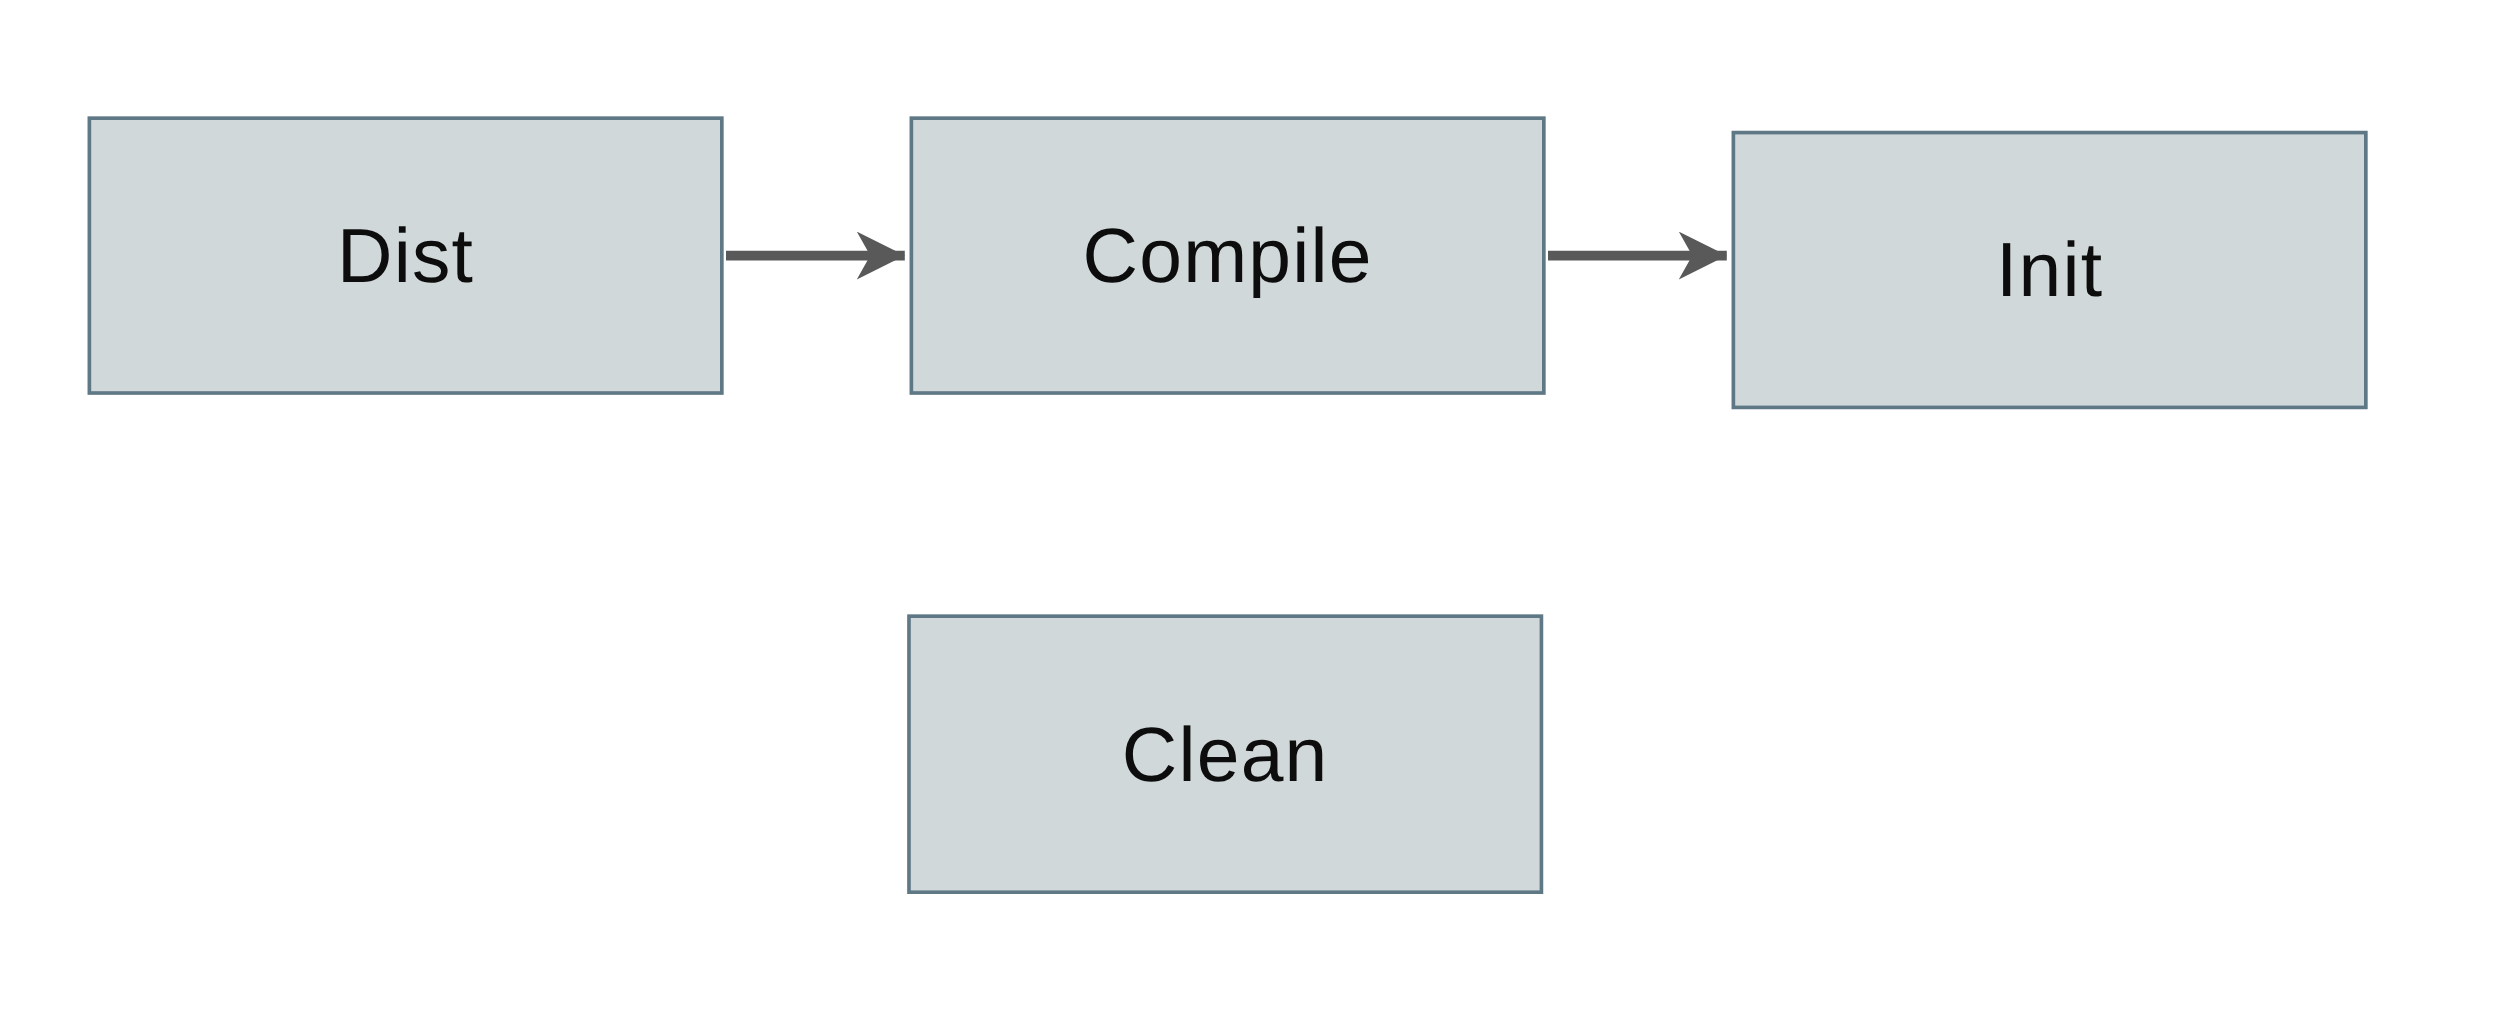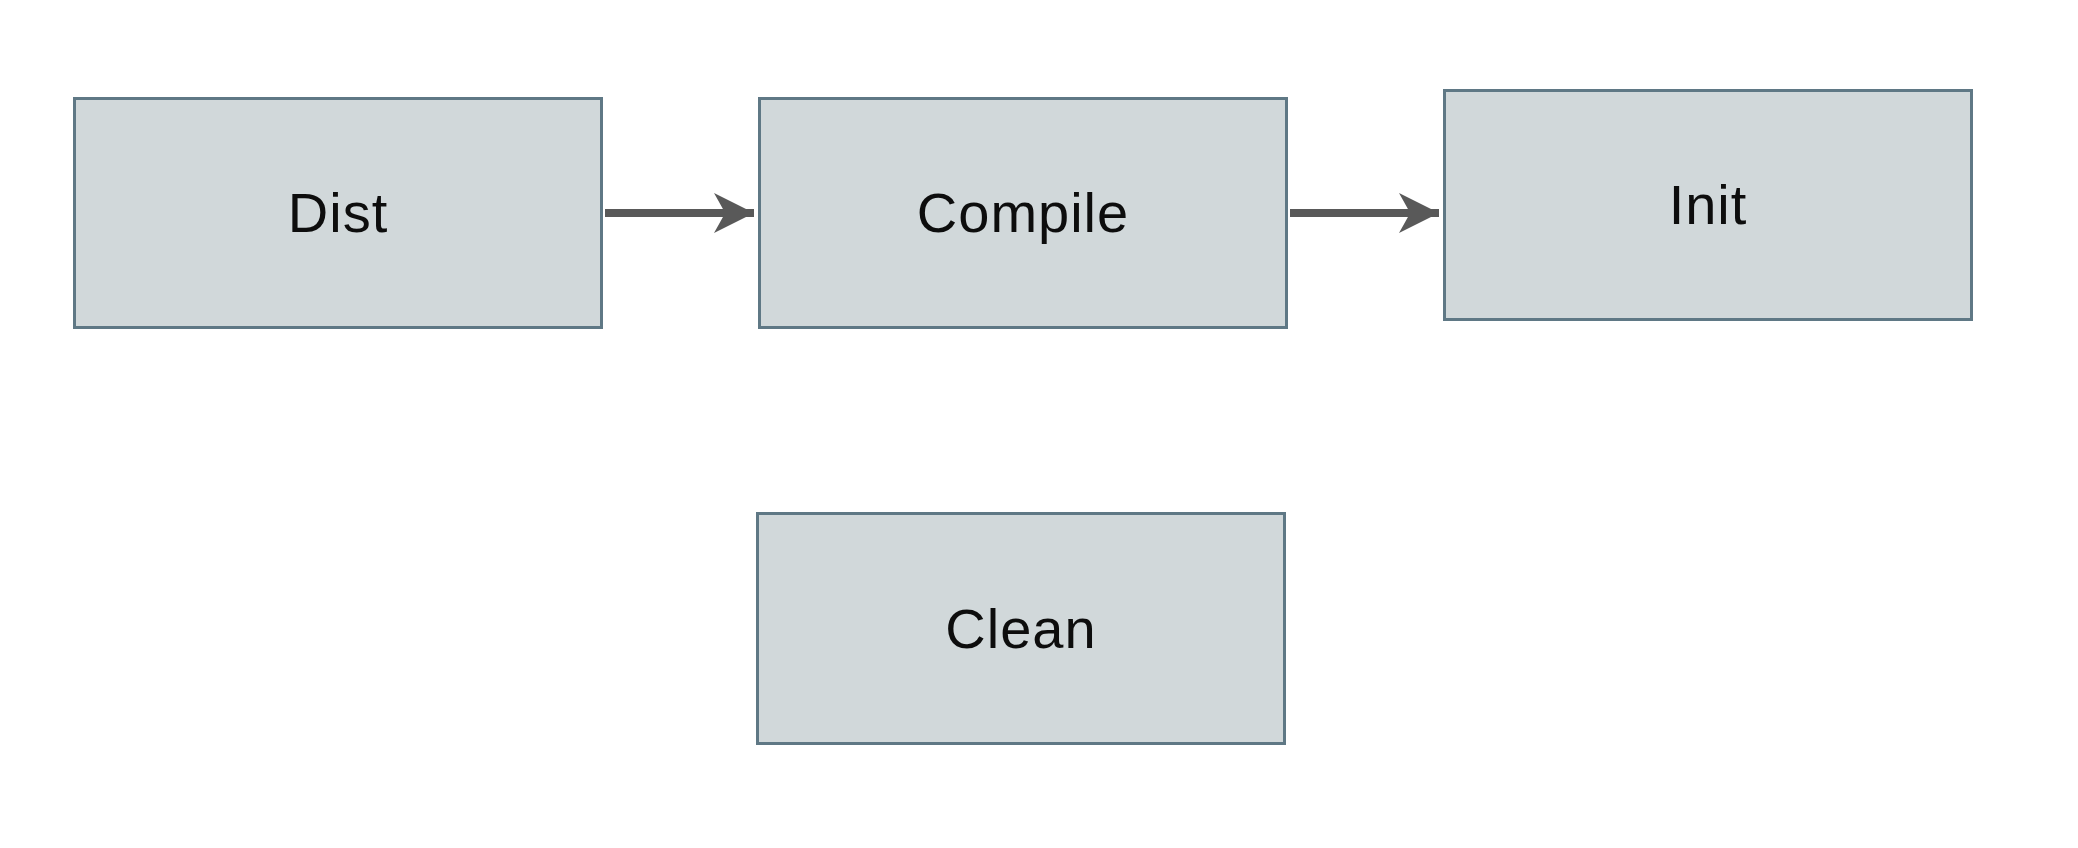--- a/index.html
+++ b/index.html
@@ -22,29 +22,29 @@
   .node {
     position: absolute;
     background: var(--node-fill);
     border: 3px solid var(--node-border);
     display: flex;
     align-items: center;
     justify-content: center;
   }
   .node .label {
     color: var(--text);
-    font-size: 56px;
+    font-size: 64px;
     font-weight: 400;
     letter-spacing: 1px;
     line-height: 1;
     white-space: nowrap;
   }
   #node-dist    { left: 73px;   top: 97px;  width: 530px; height: 232px; }
   #node-compile { left: 758px;  top: 97px;  width: 530px; height: 232px; }
-  #node-init    { left: 1443px; top: 89px;  width: 530px; height: 232px; }
+  #node-init    { left: 1443px; top: 109px;  width: 530px; height: 232px; }
   #node-clean   { left: 756px;  top: 512px; width: 530px; height: 233px; text-align: right; }
   .edges-layer {
     position: absolute;
     left: 0; top: 0;
     width: 2078px;
     height: 848px;
     pointer-events: none;
   }
 </style>
 </head>

